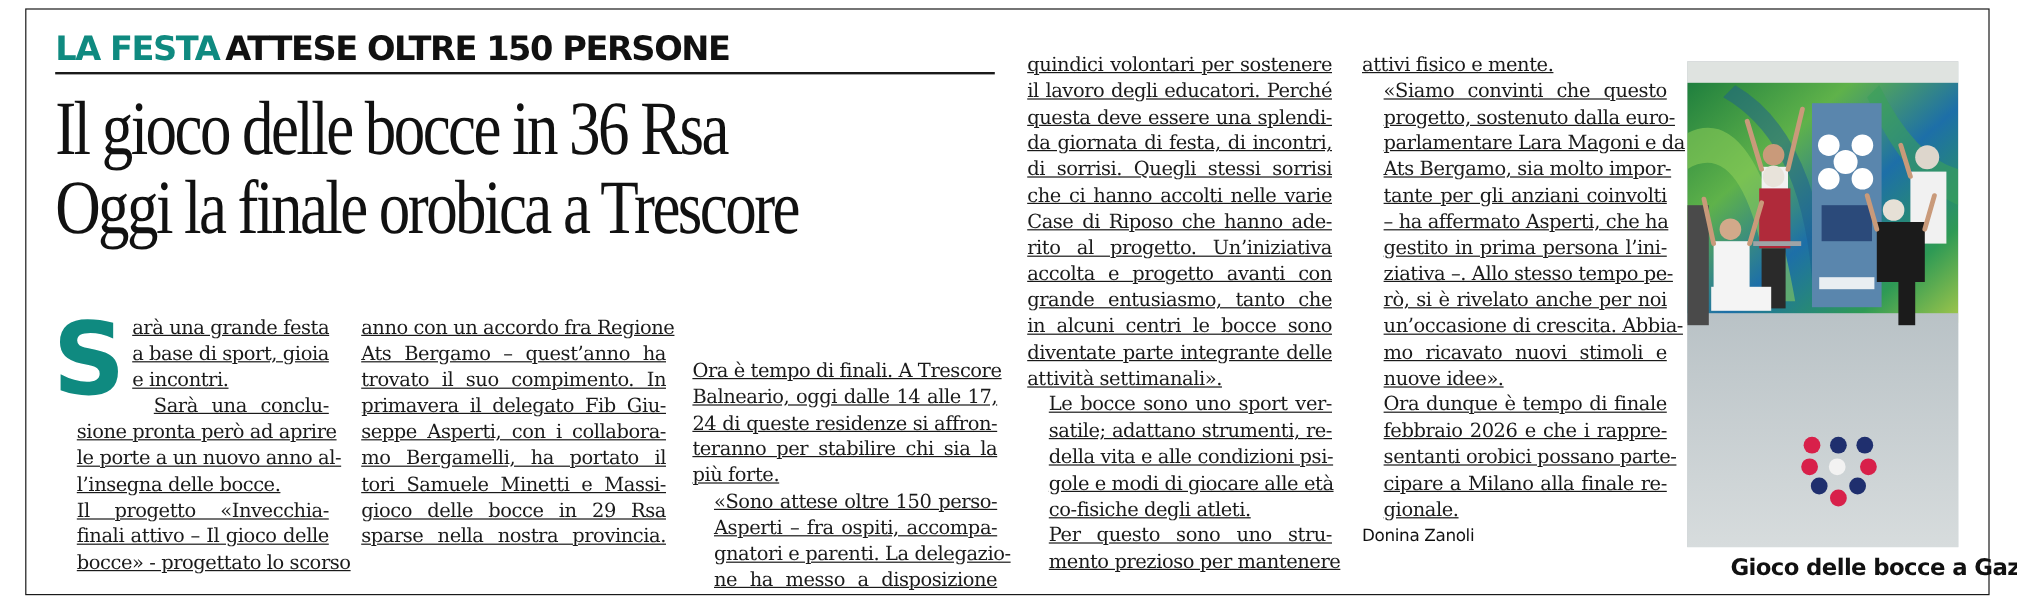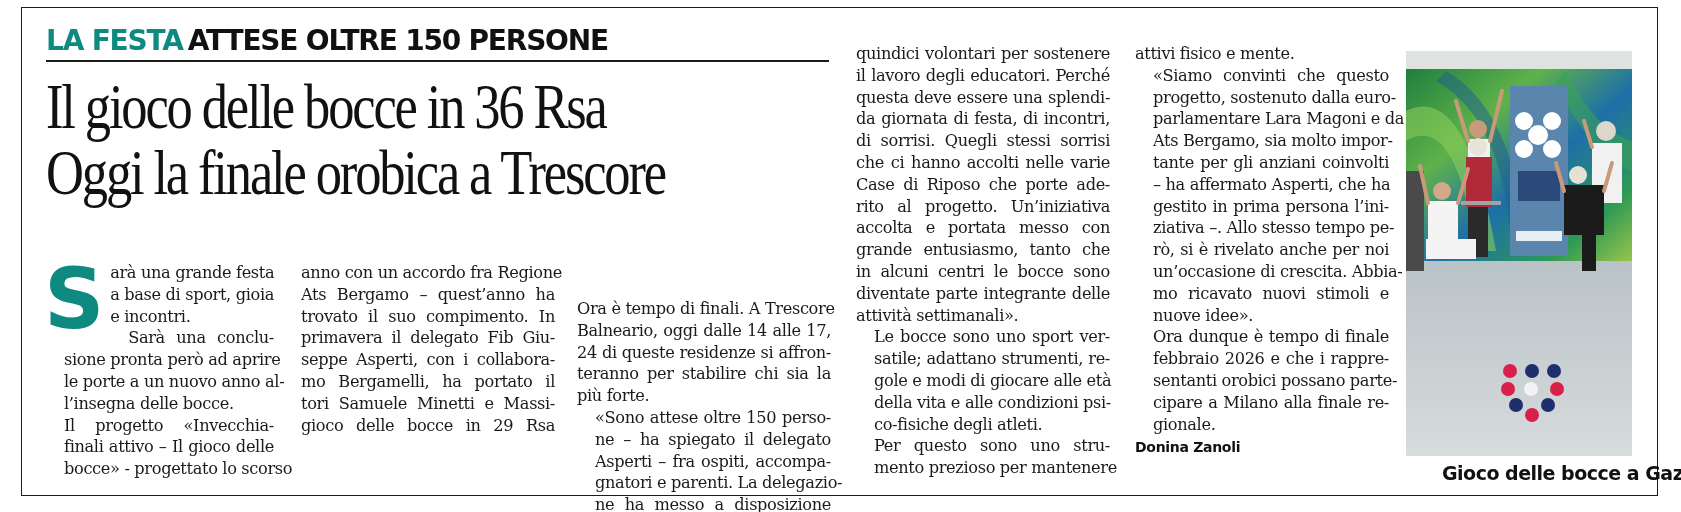--- a/index.html
+++ b/index.html
@@ -4,26 +4,26 @@
 <style>
   html, body { margin:0; padding:0; background:#ffffff; }
   body { width:1681px; height:512px; position:relative; overflow:hidden; }
   .frame { position:absolute; left:21px; top:7px; width:1637px; height:489px; border:1.5px solid #1a1a1a; box-sizing:border-box; }
   .kicker { position:absolute; left:46px; top:24px; font-family:"DejaVu Sans", sans-serif; font-weight:bold; font-size:28px; letter-spacing:-1.2px; white-space:nowrap; }
   .kicker .k1 { color:#0f8a80; }
   .kicker .k2 { color:#111; margin-left:5px; }
   .rule { position:absolute; left:46px; top:60px; width:783px; height:1.5px; background:#1a1a1a; }
   .headline { position:absolute; left:46px; top:74px; font-family:"Liberation Serif", serif; font-size:64px; line-height:66px; color:#111; letter-spacing:-2.6px; transform:scaleX(0.82); transform-origin:left top; white-space:nowrap; }
   .col { position:absolute; font-family:"DejaVu Serif", serif; font-size:16.2px; line-height:21.8px; color:#1a1a1a; text-align:justify; letter-spacing:-0.35px; }
-  .col p { margin:0; }
+  .col p { margin:0;text-decoration:underline; }
   .col p.ind { text-indent:18px; }
   .line { display:block; white-space:nowrap; text-align-last:justify; }
   .line.last { text-align-last:left; }
   .dropcap { float:left; font-family:"DejaVu Sans", sans-serif; font-weight:bold; color:#0f8a80; font-size:84px; line-height:74px; margin:0 6px 0 -2px; height:80px; }
-  .byline { font-family:"DejaVu Sans", sans-serif; font-weight:bold; font-size:14px; letter-spacing:-0.3px; margin-top:2px; color:#111; }
+  .byline { font-family:"DejaVu Sans", sans-serif; font-weight:normal; font-size:14px; letter-spacing:-0.3px; margin-top:2px; color:#111; }
   .photo { position:absolute; left:1406px; top:51px; width:226px; height:405px; overflow:hidden; background:#c9cfd1; }
   .caption { position:absolute; left:1406px; top:462px; font-family:"DejaVu Sans", sans-serif; font-weight:bold; font-size:19px; letter-spacing:-0.5px; color:#111; white-space:nowrap;margin-left:36px; }
 </style>
 </head>
 <body>
 
 <div class="frame"></div>
 
 <div class="kicker">
   <span class="k1">LA FESTA</span><span class="k2">ATTESE OLTRE 150 PERSONE</span>
@@ -58,61 +58,61 @@
 <div class="col" id="col1" style="left:301px; top:262px; width:254px;">
     <p>
       <span class="line">anno con un accordo fra Regione</span>
       <span class="line">Ats Bergamo – quest’anno ha</span>
       <span class="line">trovato il suo compimento. In</span>
       <span class="line">primavera il delegato Fib Giu-</span>
       <span class="line">seppe Asperti, con i collabora-</span>
       <span class="line">mo Bergamelli, ha portato il</span>
       <span class="line">tori Samuele Minetti e Massi-</span>
       <span class="line">gioco delle bocce in 29 Rsa</span>
+      <span class="line">sparse nella nostra provincia.</span>
     </p>
   </div>
 
 <div class="col" id="col2" style="left:577px; top:262px; width:254px;margin-top:36px;">
     <p>
       <span class="line">Ora è tempo di finali. A Trescore</span>
       <span class="line">Balneario, oggi dalle 14 alle 17,</span>
       <span class="line">24 di queste residenze si affron-</span>
       <span class="line">teranno per stabilire chi sia la</span>
       <span class="line last">più forte.</span>
     </p>
     <p class="ind">
       <span class="line">«Sono attese oltre 150 perso-</span>
-      <span class="line">ne – ha spiegato il delegato</span>
       <span class="line">Asperti – fra ospiti, accompa-</span>
       <span class="line">gnatori e parenti. La delegazio-</span>
       <span class="line">ne ha messo a disposizione</span>
     </p>
   </div>
 
 <div class="col" id="col3" style="left:856px; top:43px; width:254px;">
     <p>
       <span class="line">quindici volontari per sostenere</span>
       <span class="line">il lavoro degli educatori. Perché</span>
       <span class="line">questa deve essere una splendi-</span>
       <span class="line">da giornata di festa, di incontri,</span>
       <span class="line">di sorrisi. Quegli stessi sorrisi</span>
       <span class="line">che ci hanno accolti nelle varie</span>
-      <span class="line">Case di Riposo che porte ade-</span>
+      <span class="line">Case di Riposo che hanno ade-</span>
       <span class="line">rito al progetto. Un’iniziativa</span>
-      <span class="line">accolta e portata messo con</span>
+      <span class="line">accolta e progetto avanti con</span>
       <span class="line">grande entusiasmo, tanto che</span>
       <span class="line">in alcuni centri le bocce sono</span>
       <span class="line">diventate parte integrante delle</span>
       <span class="line last">attività settimanali».</span>
     </p>
     <p class="ind">
       <span class="line">Le bocce sono uno sport ver-</span>
       <span class="line">satile; adattano strumenti, re-</span>
+      <span class="line">della vita e alle condizioni psi-</span>
       <span class="line">gole e modi di giocare alle età</span>
-      <span class="line">della vita e alle condizioni psi-</span>
       <span class="line last">co-fisiche degli atleti.</span>
     </p>
     <p class="ind">
       <span class="line">Per questo sono uno stru-</span>
       <span class="line">mento prezioso per mantenere</span>
     </p>
   </div>
 
 <div class="col" id="col4" style="left:1135px; top:43px; width:254px;">
 <p>

